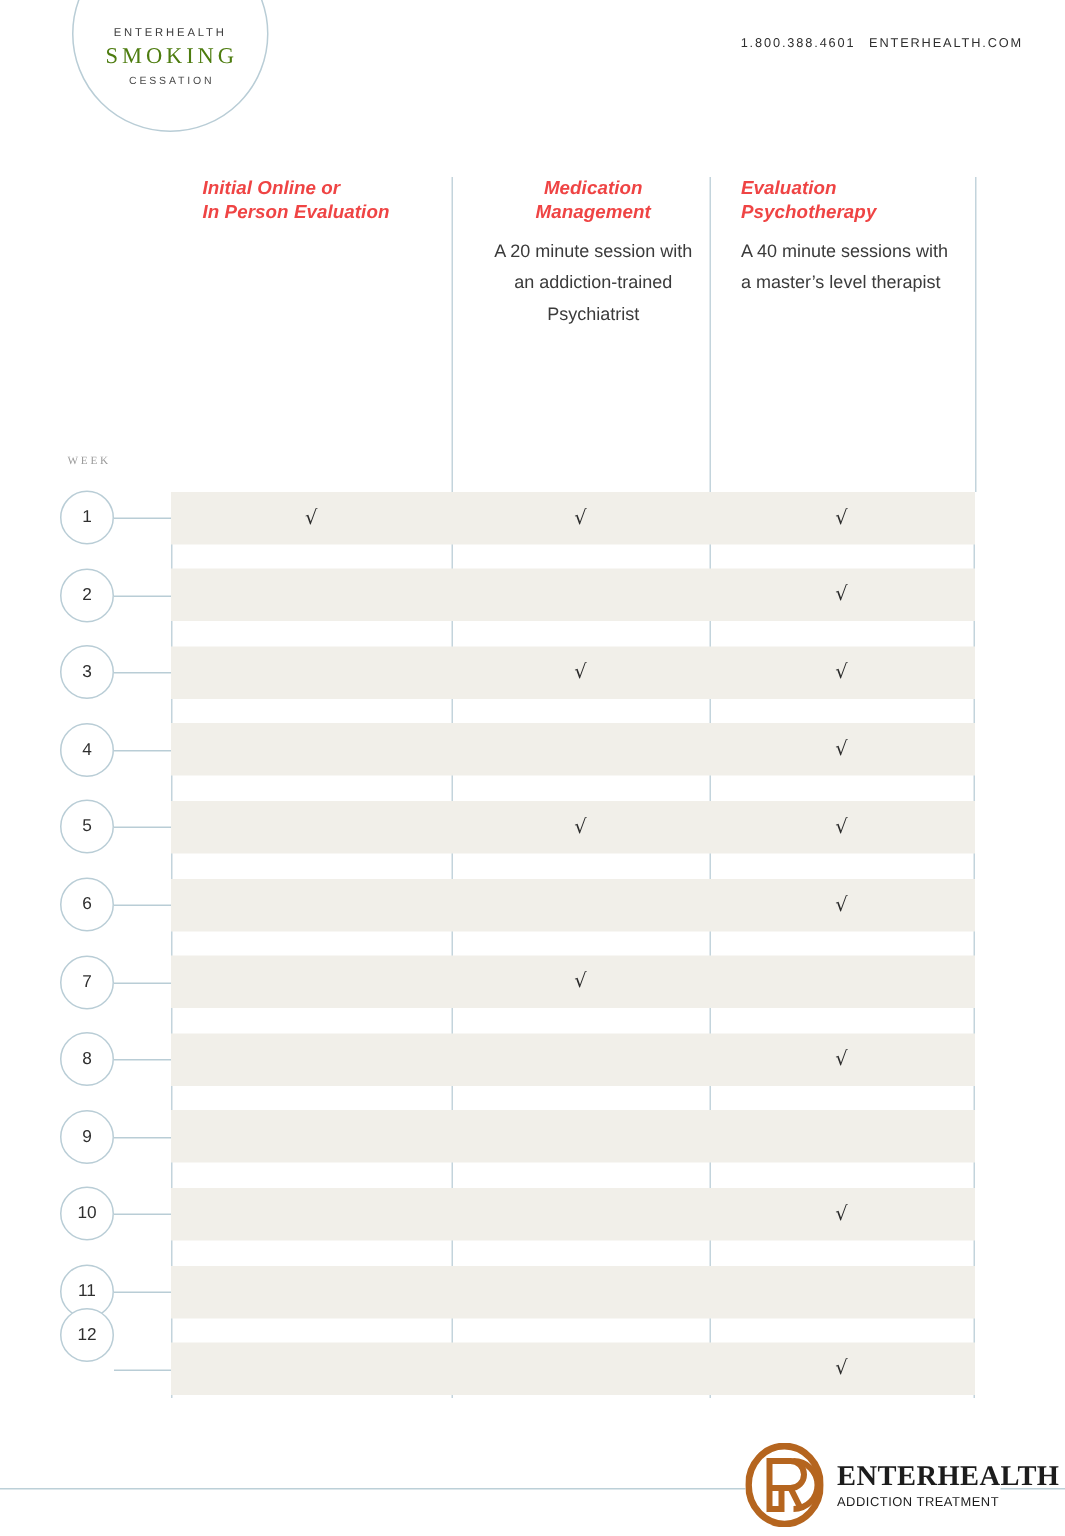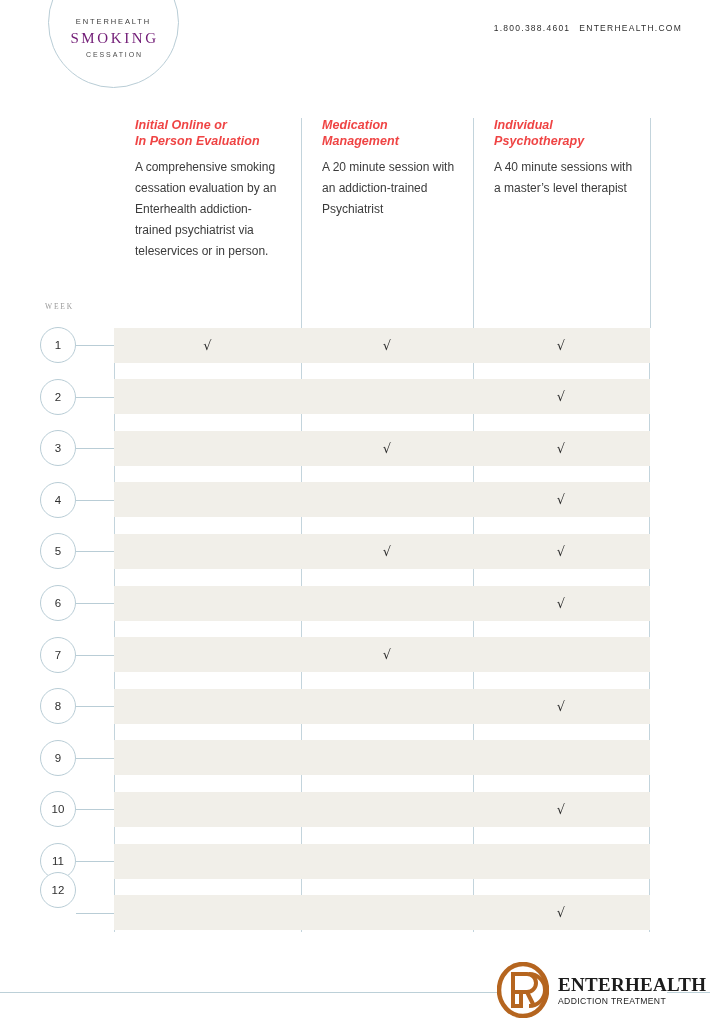--- a/index.html
+++ b/index.html
@@ -41,21 +41,21 @@
   .brand-top {
     font-size: 7.5px;
     letter-spacing: 1.9px;
     color: #3c3c3c;
     font-family: "Liberation Sans", sans-serif;
   }
   .brand-mid {
     font-family: "Liberation Serif", serif;
     font-size: 15px;
     letter-spacing: 2.6px;
-    color: #701a75;
+    color: #4d7c0f;
     margin-top: 5px;
     margin-left: 2px;
   }
   .brand-bot {
     font-size: 7px;
     letter-spacing: 1.9px;
     color: #4a4a4a;
     margin-top: 5px;
     margin-left: 2px;
   }
@@ -83,21 +83,21 @@
   .col {
     position: absolute;
     top: 0;
     width: 176px;
     height: 210px;
     box-sizing: border-box;
     padding-left: 21px;
     padding-right: 8px;
   }
   .col.c1 { left: 0px; }
-  .col.c2 { left: 187px; }
+  .col.c2 { left: 187px; text-align: center; }
   .col.c3 { left: 359px; }
   .col-rule {
     position: absolute;
     top: 0;
     width: 1px;
     height: 210px;
     background: #c3d4dc;
   }
   .col-rule.r1 { left: 187px; }
   .col-rule.r2 { left: 359px; }
@@ -264,34 +264,33 @@
 <div class="columns">
   <div class="col-rule r1"></div>
   <div class="col-rule r2"></div>
   <div class="col-rule r3"></div>
 
   <div class="col c1">
     <div class="col-title">
       <span>Initial Online or</span><br>
       <span>In Person Evaluation</span>
     </div>
-    <div class="col-desc">A comprehensive smoking cessation evaluation by an Enterhealth addiction-trained psychiatrist via teleservices or in person.</div>
   </div>
 
   <div class="col c2">
     <div class="col-title">
       <span>Medication</span><br>
       <span>Management</span>
     </div>
     <div class="col-desc">A 20 minute session with an addiction-trained Psychiatrist</div>
   </div>
 
   <div class="col c3">
     <div class="col-title">
-      <span>Individual</span><br>
+      <span>Evaluation</span><br>
       <span>Psychotherapy</span>
     </div>
     <div class="col-desc">A 40 minute sessions with a master’s level therapist</div>
   </div>
 </div>
 
 <div class="week-label">WEEK</div>
 
 <div id="week-rail">
     <div class="week-node" style="top: 327px;">

